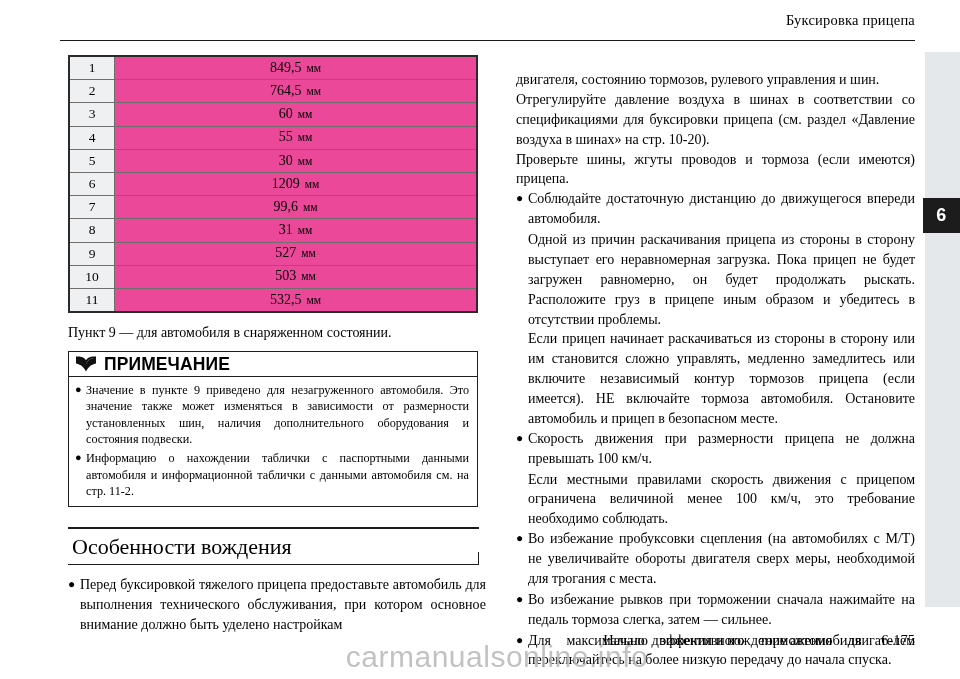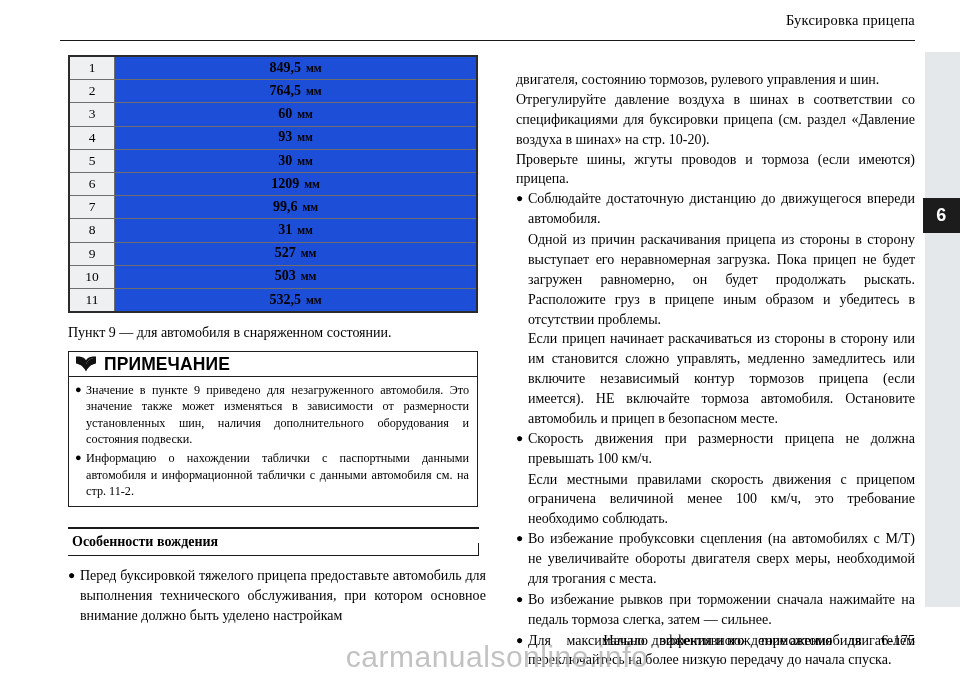--- a/index.html
+++ b/index.html
@@ -85,22 +85,21 @@
     font-size: 14px;
     padding: 0;
     line-height: 1.05;
   }
   table.dim-table td.idx {
     width: 44px;
     background: #eef0f1;
     font-size: 13.5px;
   }
   table.dim-table td.val {
-    background: #1d4ed8;
-    font-weight: bold;
+    background: #ec4899;
   }
   td.val .unit {
     font-size: 11.5px;
     margin-left: 1.5px;
   }
 
   
   .table-caption {
     margin-top: 11px;
     font-size: 14px;
@@ -157,22 +156,22 @@
   .section-block {
     margin-top: 20px;
     width: 411px;
     position: relative;
   }
   .section-rule-top {
     border-top: 2.4px solid #1b1b1b;
   }
   .section-heading {
     font-family: "Liberation Serif", serif;
-    font-weight: bold;
-    font-size: 14px;
+    font-weight: normal;
+    font-size: 22px;
     padding: 5px 0 5px 4px;
     line-height: 1.15;
   }
   .section-rule-bottom {
     border-top: 1.4px solid #1b1b1b;
     position: relative;
   }
   .section-rule-bottom::after {
     content: "";
     position: absolute;
@@ -260,21 +259,21 @@
         <tr>
           <td class="idx">2</td>
           <td class="val"><span>764,5</span> <span class="unit">мм</span></td>
         </tr>
         <tr>
           <td class="idx">3</td>
           <td class="val"><span>60</span> <span class="unit">мм</span></td>
         </tr>
         <tr>
           <td class="idx">4</td>
-          <td class="val"><span>93</span> <span class="unit">мм</span></td>
+          <td class="val"><span>55</span> <span class="unit">мм</span></td>
         </tr>
         <tr>
           <td class="idx">5</td>
           <td class="val"><span>30</span> <span class="unit">мм</span></td>
         </tr>
         <tr>
           <td class="idx">6</td>
           <td class="val"><span>1209</span> <span class="unit">мм</span></td>
         </tr>
         <tr>

